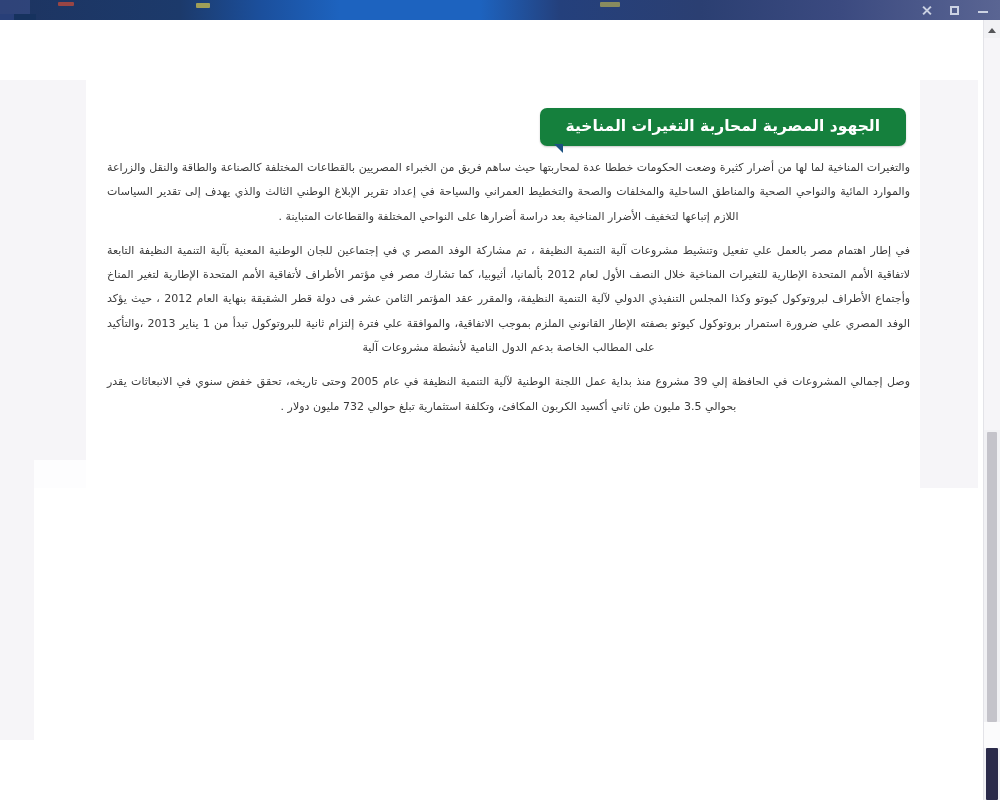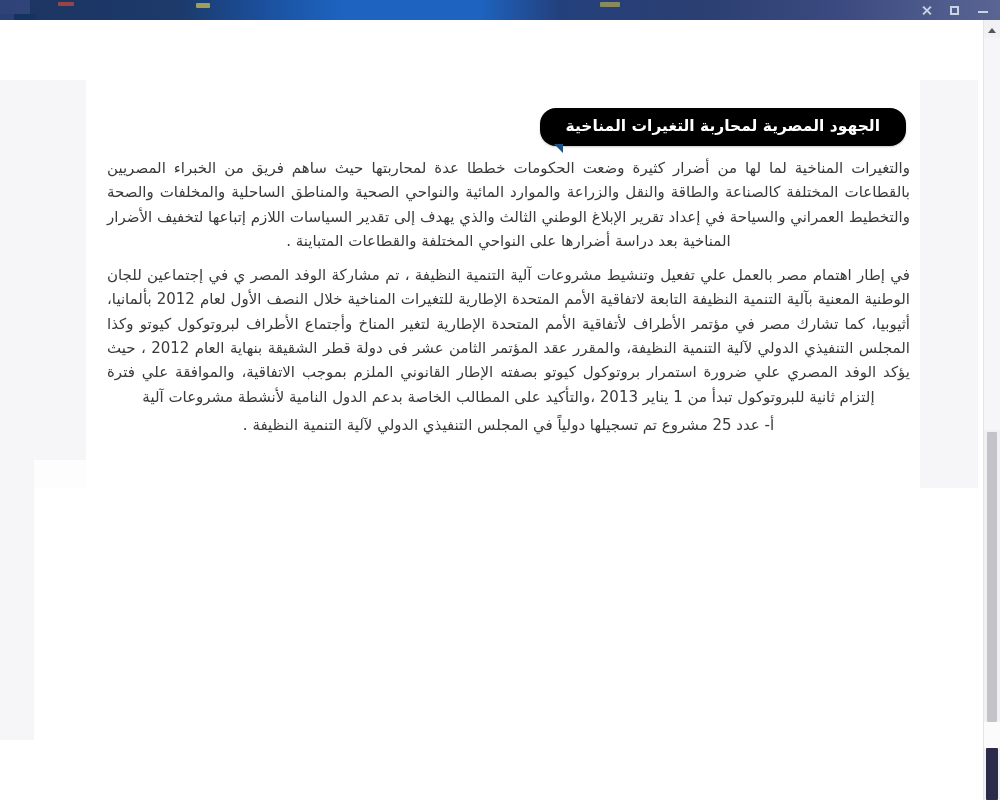--- a/index.html
+++ b/index.html
@@ -209,22 +209,22 @@
 
   
   .heading-wrap {
     position: absolute;
     top: 28px;
     right: 14px;
   }
   .heading-banner {
     position: relative;
     display: inline-block;
-    background: #000000;
-    border-radius: 16px;
+    background: #15803d;
+    border-radius: 7px;
     padding: 9px 26px 10px 26px;
     box-shadow: 0 1px 2px rgba(0,0,0,.22);
     margin-left: 21px;
   }
   .heading-banner .heading-text {
     color: #ffffff;
     font-size: 15.5px;
     font-weight: bold;
     line-height: 1.25;
     letter-spacing: 0;
@@ -248,21 +248,21 @@
   .body-text {
     position: absolute;
     top: 76px;
     right: 0;
     left: 0;
     padding: 0 10px 0 4px;
     direction: rtl;
     text-align: justify;
     text-align-last: center;
     color: #3a3a3a;
-    font-size: 15px;
+    font-size: 11px;
     line-height: 24.3px;
     margin-left: 17px;
   }
   .para {
     margin: 0 0 4px 0;
     direction: rtl;
     text-align: justify;
     text-align-last: center;
     color: #3a3a3a;
   }
@@ -392,22 +392,22 @@
         </div>
       </div>
 
       <div class="body-text">
         <p class="para">والتغيرات المناخية لما لها من أضرار كثيرة وضعت الحكومات خططا عدة لمحاربتها حيث ساهم فريق من الخبراء المصريين بالقطاعات المختلفة كالصناعة والطاقة والنقل والزراعة والموارد المائية والنواحي الصحية والمناطق الساحلية والمخلفات والصحة والتخطيط العمراني والسياحة في إعداد تقرير الإبلاغ الوطني الثالث والذي يهدف إلى تقدير السياسات اللازم إتباعها لتخفيف الأضرار المناخية بعد دراسة أضرارها على النواحي المختلفة والقطاعات المتباينة .</p>
 
 
         <p class="para block-gap">في إطار اهتمام مصر بالعمل علي تفعيل وتنشيط مشروعات آلية التنمية النظيفة ، تم مشاركة الوفد المصر ي في إجتماعين للجان الوطنية المعنية بآلية التنمية النظيفة التابعة لاتفاقية الأمم المتحدة الإطارية للتغيرات المناخية خلال النصف الأول لعام 2012 بألمانيا، أثيوبيا، كما تشارك مصر في مؤتمر الأطراف لأتفاقية الأمم المتحدة الإطارية لتغير المناخ وأجتماع الأطراف لبروتوكول كيوتو وكذا المجلس التنفيذي الدولي لآلية التنمية النظيفة، والمقرر عقد المؤتمر الثامن عشر فى دولة قطر الشقيقة بنهاية العام 2012 ، حيث يؤكد الوفد المصري علي ضرورة استمرار بروتوكول كيوتو بصفته الإطار القانوني الملزم بموجب الاتفاقية، والموافقة علي فترة إلتزام ثانية للبروتوكول تبدأ من 1 يناير 2013 ،والتأكيد على المطالب الخاصة بدعم الدول النامية لأنشطة مشروعات آلية</p>
 
 
-
-        <p class="para note-line">أ- عدد 25 مشروع تم تسجيلها دولياً في المجلس التنفيذي الدولي لآلية التنمية النظيفة .</p>
+        <p class="para block-gap">وصل إجمالي المشروعات في الحافظة إلي 39 مشروع منذ بداية عمل اللجنة الوطنية لآلية التنمية النظيفة في عام 2005 وحتى تاريخه، تحقق خفض سنوي في الانبعاثات يقدر بحوالي 3.5 مليون طن ثاني أكسيد الكربون المكافئ، وتكلفة استثمارية تبلغ حوالي 732 مليون دولار .</p>
+
 
       </div>
 
     </div>
 
     <div class="bottom-white"></div>
   </div>
 
   <div class="scrollbar">
     <div class="sb-arrow-up">

